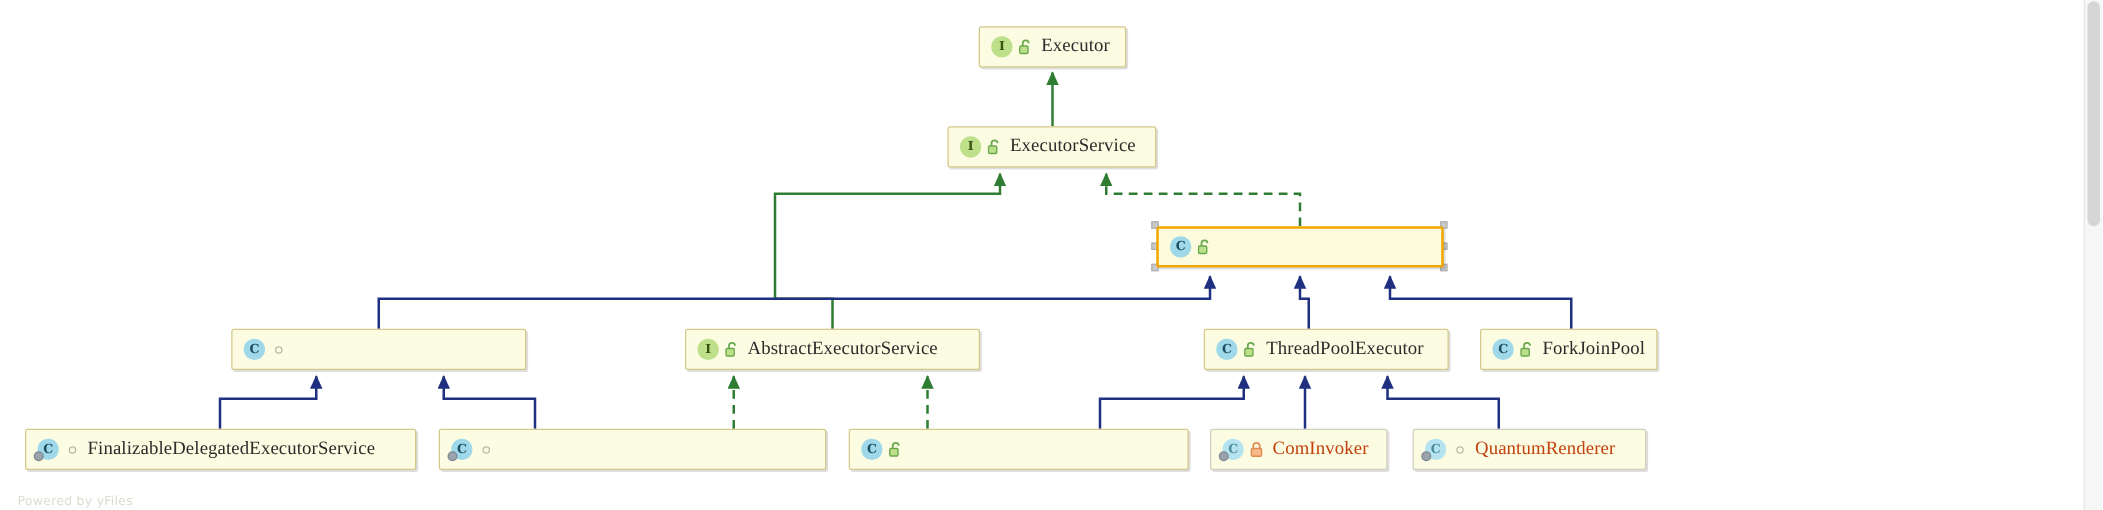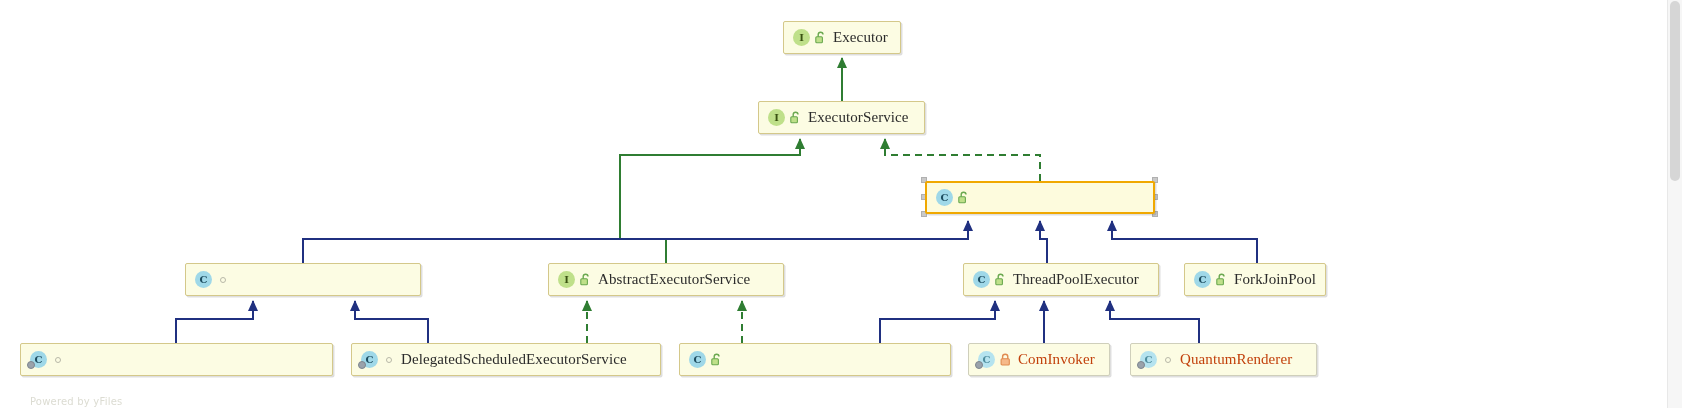--- a/index.html
+++ b/index.html
@@ -140,21 +140,21 @@
     position: absolute;
     width: 6px;
     height: 6px;
     background: #c9c9c9;
     border: 1px solid #b0b0b0;
     box-sizing: border-box;
   }
   
   .watermark {
     position: absolute;
-    left: 30px;
+    left: 14px;
     bottom: 1px;
     font-size: 10px;
     color: #dcdcd2;
     letter-spacing: 0.2px;
     user-select: none;
   }
 </style>
 </head>
 <body>
 
@@ -305,30 +305,30 @@
     <span class="node-label">ForkJoinPool</span>
   </div>
 
   <div class="node" style="left:20px; top:343px; width:313px;">
     <span class="type-icon cls">C
       <span class="icon-gear"></span>
     </span>
     <span class="vis">
       <span class="vis-dot"></span>
     </span>
+    <span class="node-label">FinalizableDelegatedExecutorService</span>
   </div>
 
   <div class="node" style="left:351px; top:343px; width:310px;">
     <span class="type-icon cls">C
       <span class="icon-gear"></span>
     </span>
     <span class="vis">
       <span class="vis-dot"></span>
     </span>
-    <span class="node-label">DelegatedScheduledExecutorService</span>
   </div>
 
   <div class="node" style="left:679px; top:343px; width:272px;">
     <span class="type-icon cls">C</span>
     <span class="vis">
       <svg width="11" height="13" viewBox="0 0 11 13">
         <path d="M3.2,6 L3.2,3.6 A2.3,2.3 0 0 1 8,3.6" fill="none" stroke="#6aa84f" stroke-width="1.4"></path>
         <rect x="0.8" y="5.8" width="6.6" height="6" rx="1" fill="#bfe08a" stroke="#6aa84f" stroke-width="1.1"></rect>
       </svg>
     </span>

